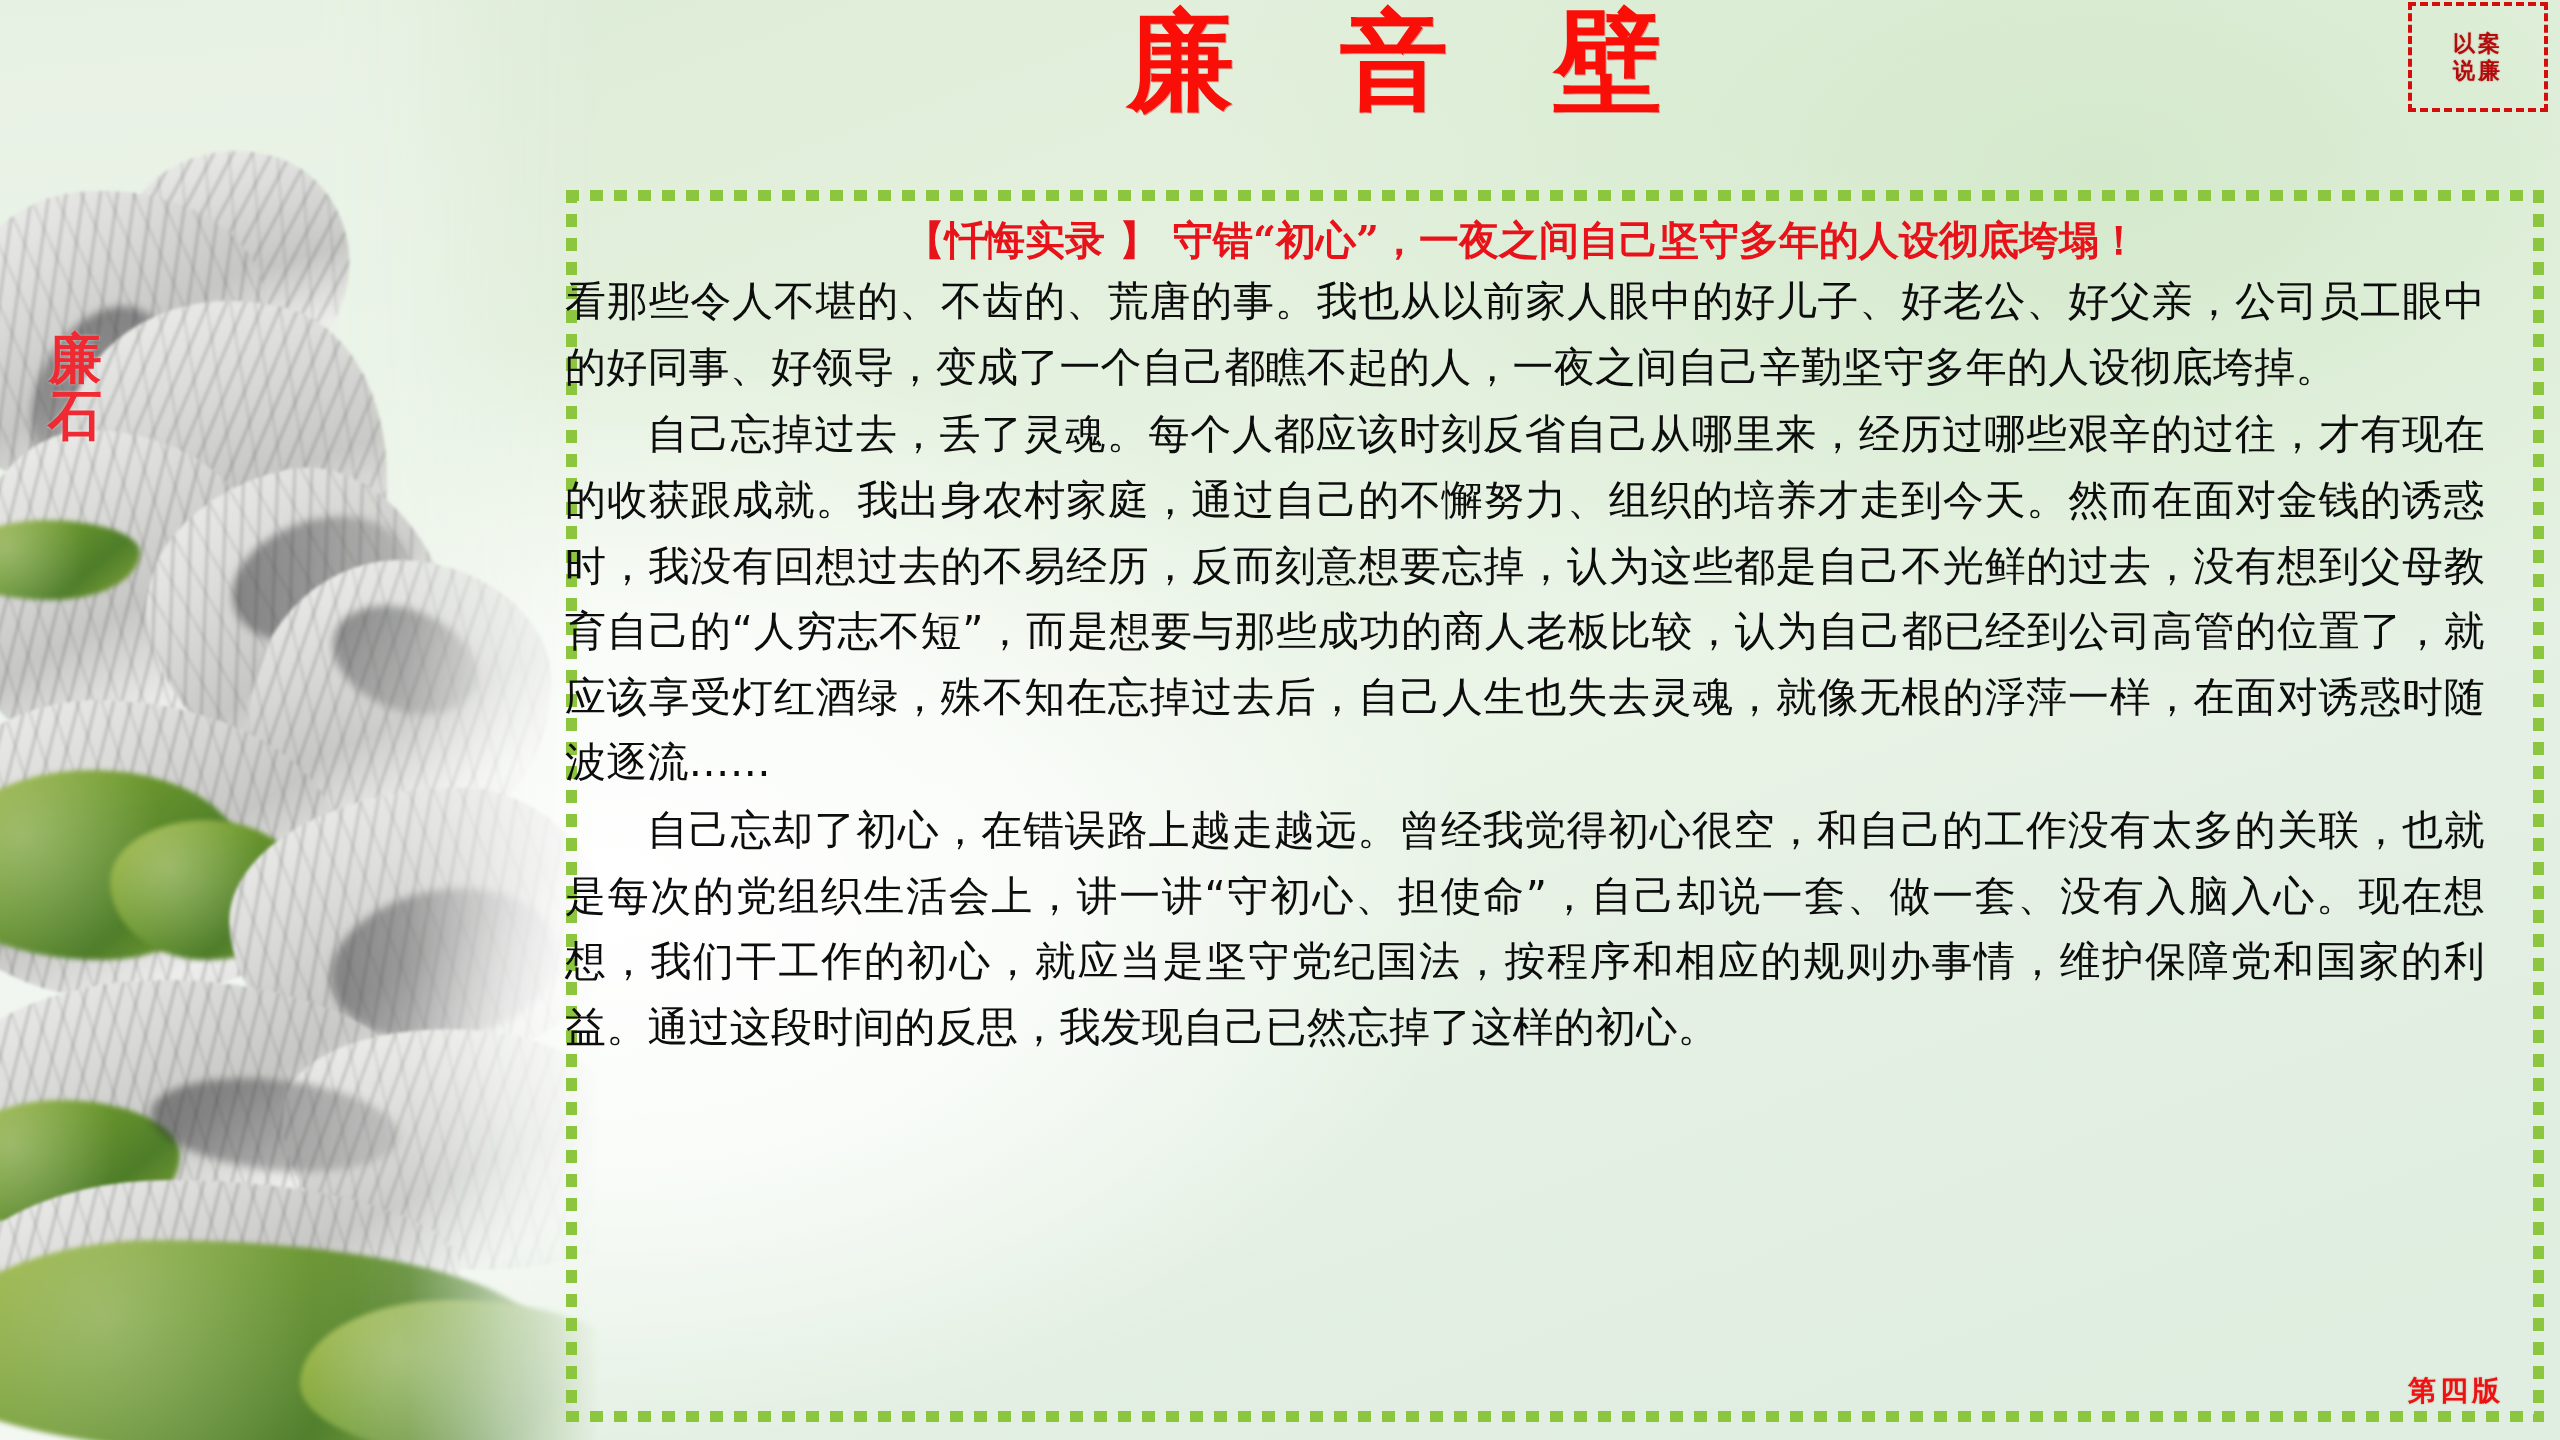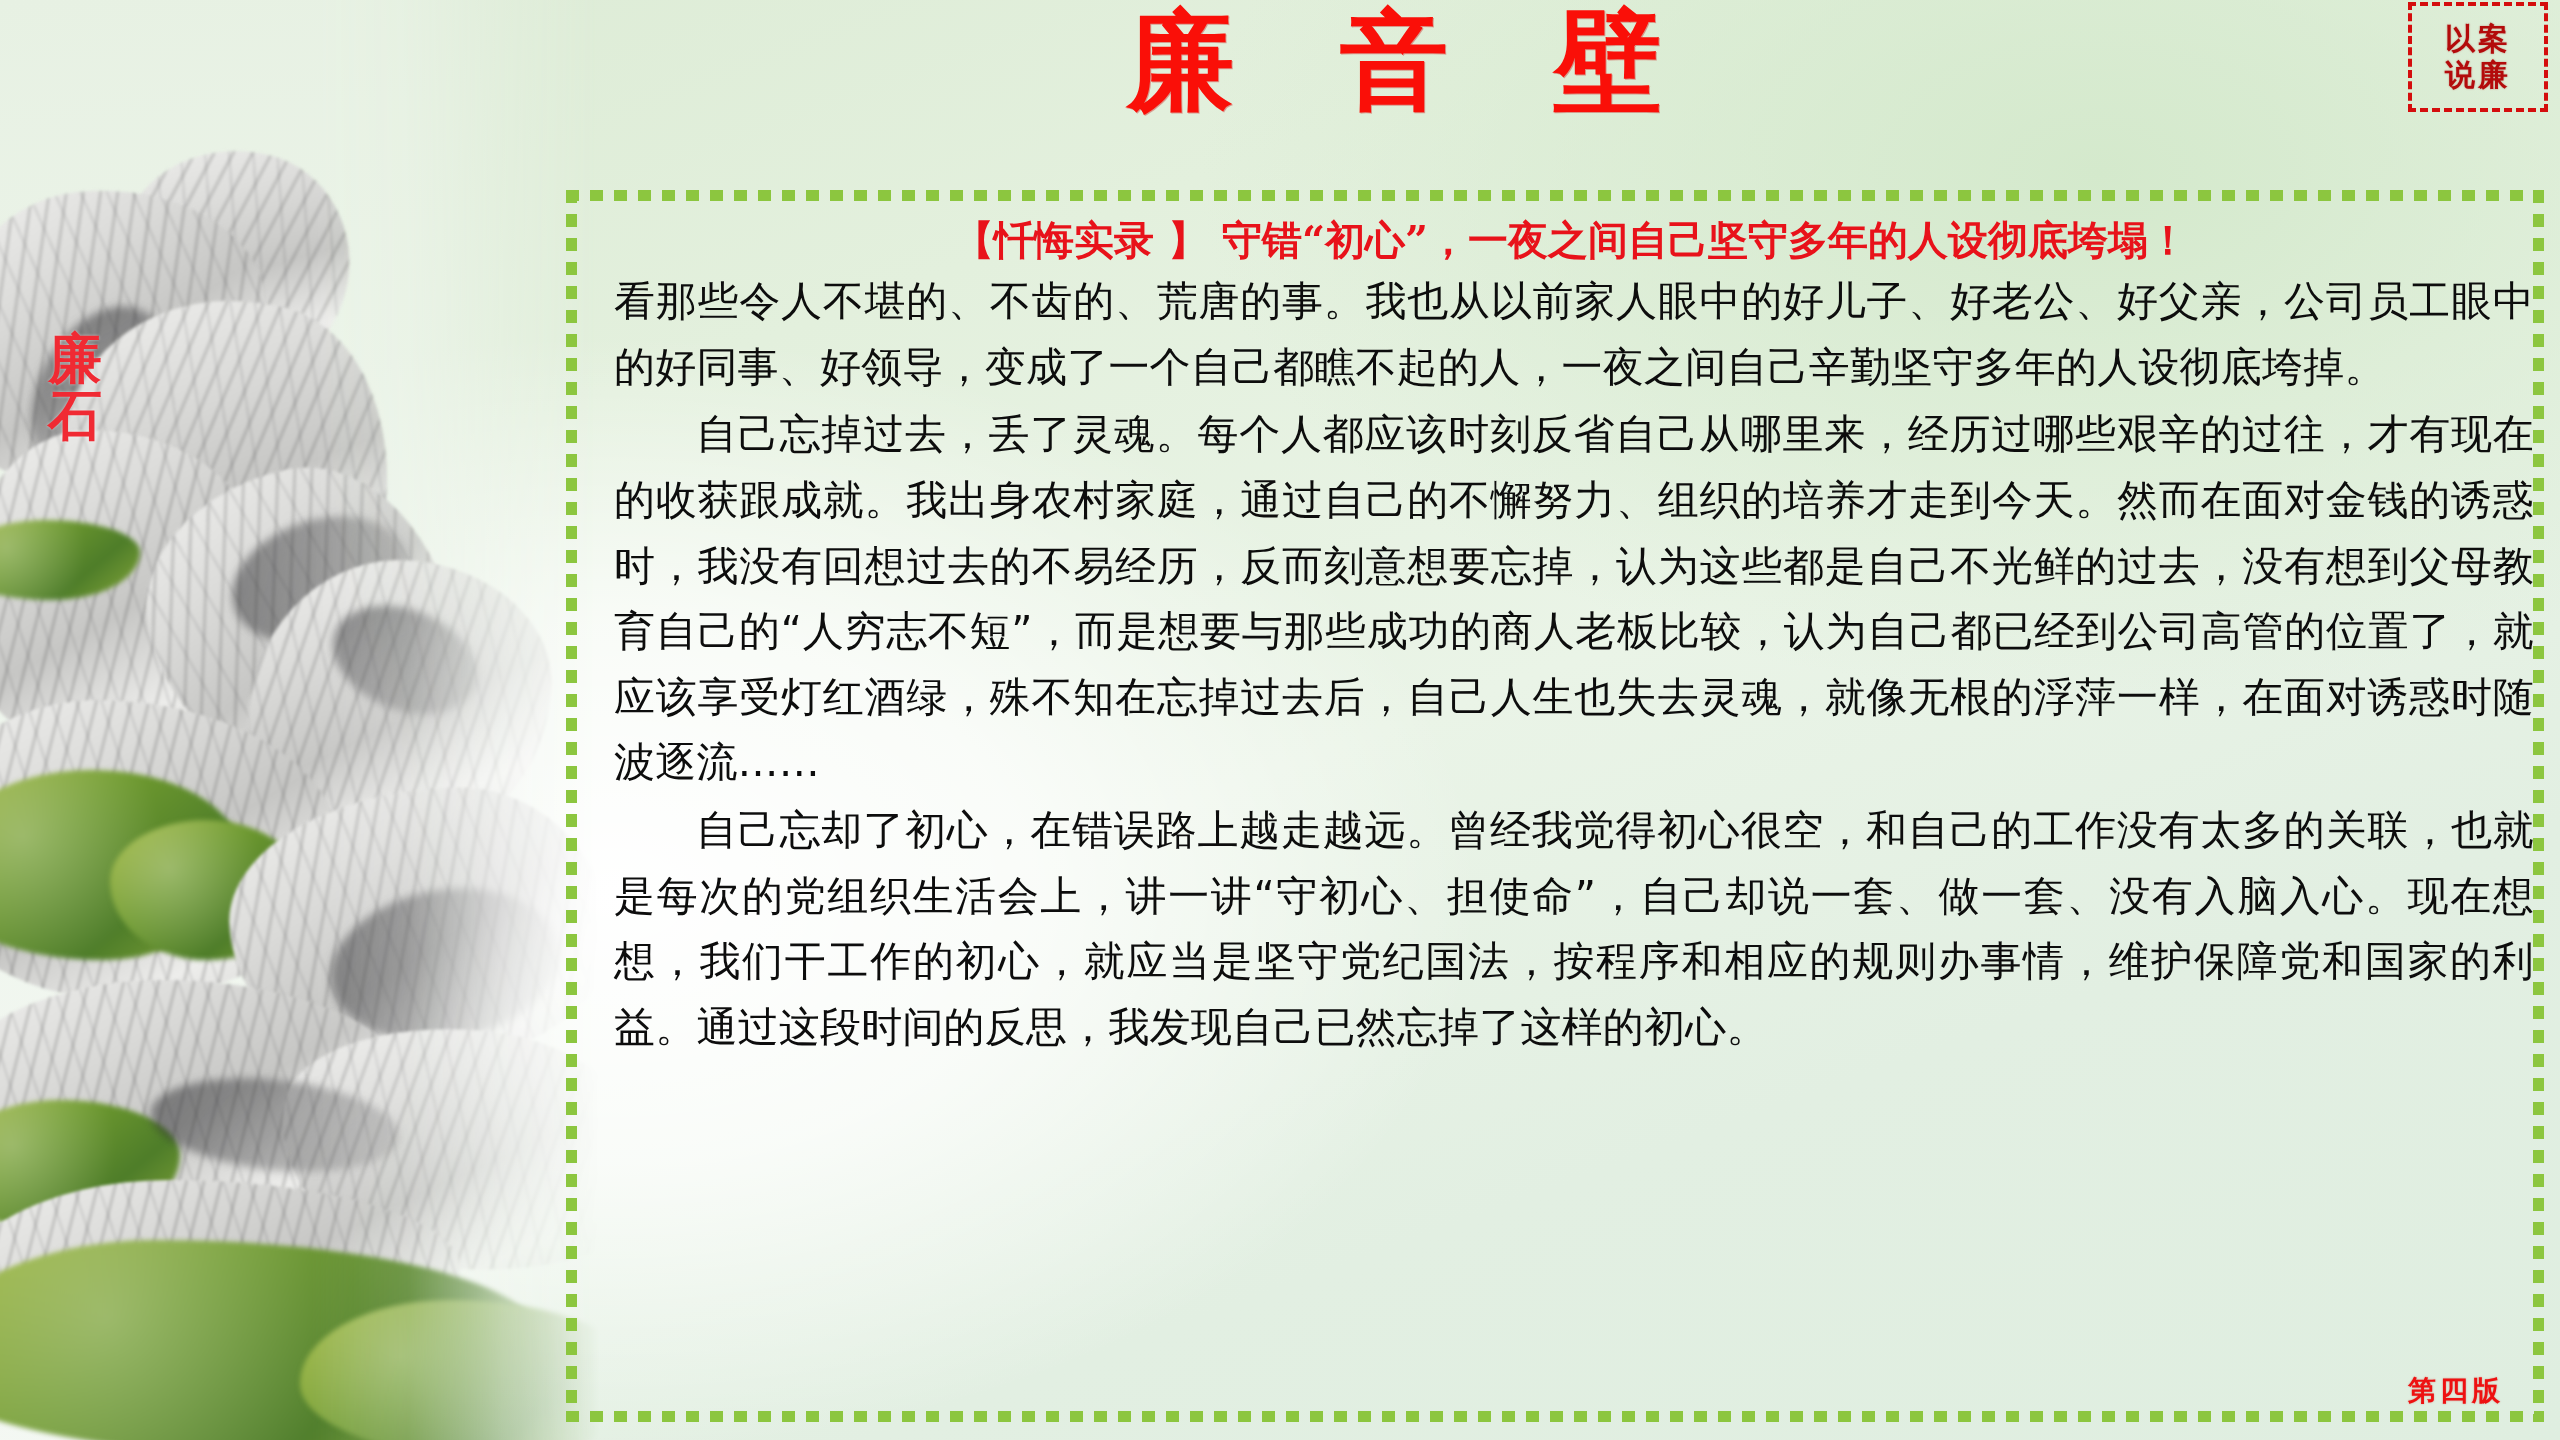--- a/index.html
+++ b/index.html
@@ -134,21 +134,21 @@
     flex-direction: column;
     align-items: center;
     justify-content: center;
     gap: 2px;
     box-sizing: border-box;
   }
   .corner-stamp div {
     color: #b30b0b;
     font-family: "DejaVu Serif", "Liberation Serif", serif;
     font-weight: 700;
-    font-size: 30px;
+    font-size: 22px;
     line-height: 1.15;
     letter-spacing: 3px;
     text-shadow: 0 0 2px rgba(160,0,0,0.4);
   }
 
   
   .article-frame {
     position: absolute;
     left: 566px;
     top: 190px;
@@ -171,21 +171,21 @@
     background-image: linear-gradient(to bottom, #8cc63f 0 13px, rgba(0,0,0,0) 13px 24px);
     background-size: 11px 24px;
     background-repeat: repeat-y;
   }
   .dash-left { left: 0; }
   .dash-right { right: 0; }
 
   
   .article {
     position: absolute;
-    left: 608px;
+    left: 559px;
     top: 206px;
     width: 1940px;
     height: 1200px;
     box-sizing: border-box;
     padding: 6px 14px 0 0;
   }
   .headline {
     color: #e8121a;
     font-family: "DejaVu Serif", "Liberation Serif", serif;
     font-weight: 700;

